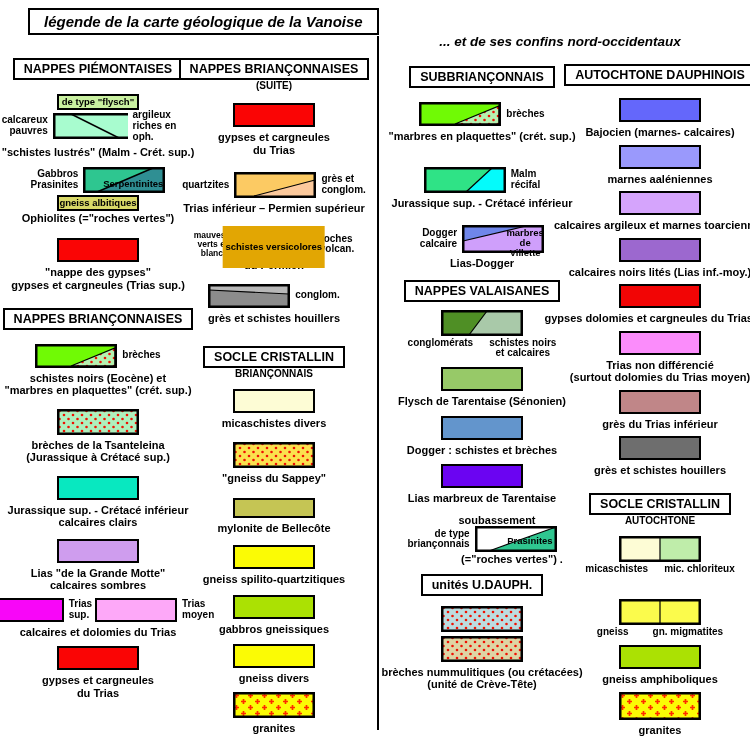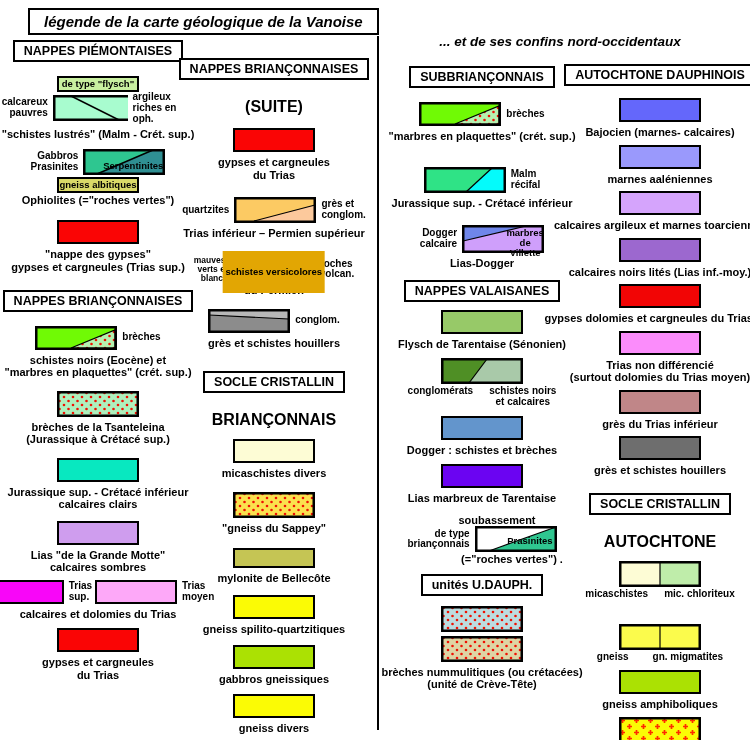--- a/index.html
+++ b/index.html
@@ -4,27 +4,27 @@
 <style>
   html,body{margin:0;padding:0;background:#fff;}
   .canvas{position:relative;width:750px;height:740px;background:#fff;overflow:hidden;
           font-family:"Liberation Sans",sans-serif;color:#000;}
   .title-box{position:absolute;left:28px;top:8px;border:2px solid #000;padding:3px 14px;
              font-weight:bold;font-style:italic;font-size:15px;white-space:nowrap;background:#fff;}
   .subtitle{position:absolute;left:395px;top:34px;width:330px;text-align:center;
             font-weight:bold;font-style:italic;font-size:13.5px;white-space:nowrap;}
   .divider{position:absolute;left:377px;top:36px;width:2px;height:694px;background:#000;}
   .col{position:absolute;display:flex;flex-direction:column;align-items:center;}
-  #col1{left:10px;top:40px;width:176px;}
+  #col1{left:10px;top:58px;width:176px;}
   #col2{left:186px;top:58px;width:176px;}
   #col3{left:390px;top:66px;width:184px;}
   #col4{left:572px;top:64px;width:176px;}
   .hdr{border:2px solid #000;padding:2px 9px;font-weight:bold;font-size:12.5px;
        white-space:nowrap;background:#fff;width:max-content;}
-  .hsub{font-weight:bold;font-size:16px;margin-top:18px;}
+  .hsub{font-weight:bold;font-size:10px;margin-top:0;}
   .item{display:flex;flex-direction:column;align-items:center;}
   .row{display:flex;align-items:center;gap:5px;}
   .row.below{gap:16px;margin-top:2px;align-items:flex-start;}
   .lbl{font-weight:bold;font-size:10px;line-height:1.08;white-space:pre-line;}
   .lbl.l{text-align:right;}
   .lbl.r{text-align:left;}
   .lbl.tiny{font-size:8.5px;}
   .cap{font-weight:bold;font-size:11px;line-height:1.14;text-align:center;margin-top:4px;
        white-space:pre-line;width:max-content;}
   .cap.tight{margin-top:1px;}
@@ -313,36 +313,36 @@
           <span class="ovl" style="left:44px;top:3px;text-align:center">marbres de
 Villette</span>
         </div>
       </div>
       <div class="cap">Lias-Dogger</div>
     </div>
 
     <div class="hdr" style="margin-top:10px">NAPPES  VALAISANES</div>
 
     <div class="item" style="margin-top:8px">
-      <div class="sw" style="background: rgb(151, 201, 104);"></div>
-      <div class="cap">Flysch de Tarentaise  (Sénonien)</div>
-    </div>
-
-    <div class="item" style="margin-top:8px">
       <svg class="swsvg" width="82" height="26">
         <rect x="0" y="0" width="82" height="26" fill="#a9c9a9"></rect>
         <polygon points="1,1 46,1 28,25 1,25" fill="#4f8f25"></polygon>
         <line class="lnthin" x1="46" y1="1" x2="28" y2="25"></line>
         <rect class="bd" x="1.25" y="1.25" width="79.5" height="23.5"></rect>
       </svg>
       <div class="row below">
         <div class="lbl">conglomérats</div>
         <div class="lbl" style="text-align:center">schistes noirs
 et calcaires</div>
       </div>
+    </div>
+
+    <div class="item" style="margin-top:8px">
+      <div class="sw" style="background: rgb(151, 201, 104);"></div>
+      <div class="cap">Flysch de Tarentaise  (Sénonien)</div>
     </div>
 
     <div class="item" style="margin-top:8px">
       <div class="sw" style="background: rgb(99, 149, 204);"></div>
       <div class="cap">Dogger :  schistes  et  brèches</div>
     </div>
 
     <div class="item" style="margin-top:8px">
       <div class="sw" style="background: rgb(107, 4, 242);"></div>
       <div class="cap">Lias marbreux de Tarentaise</div>

